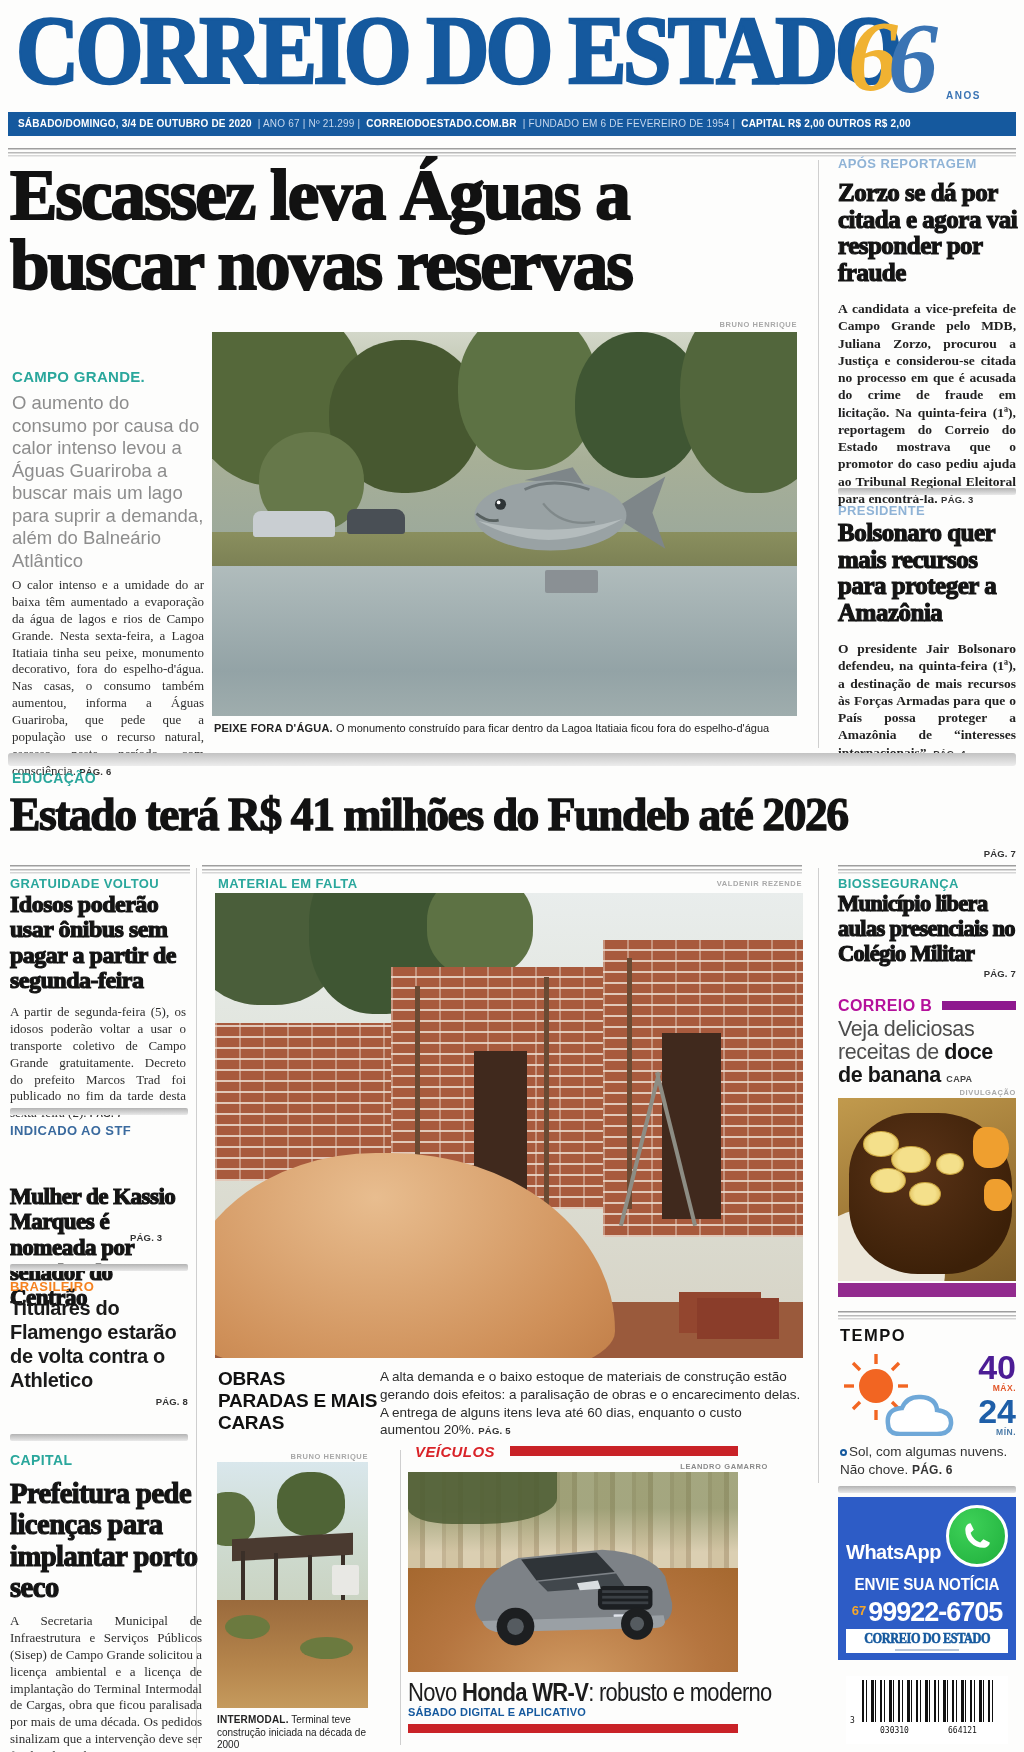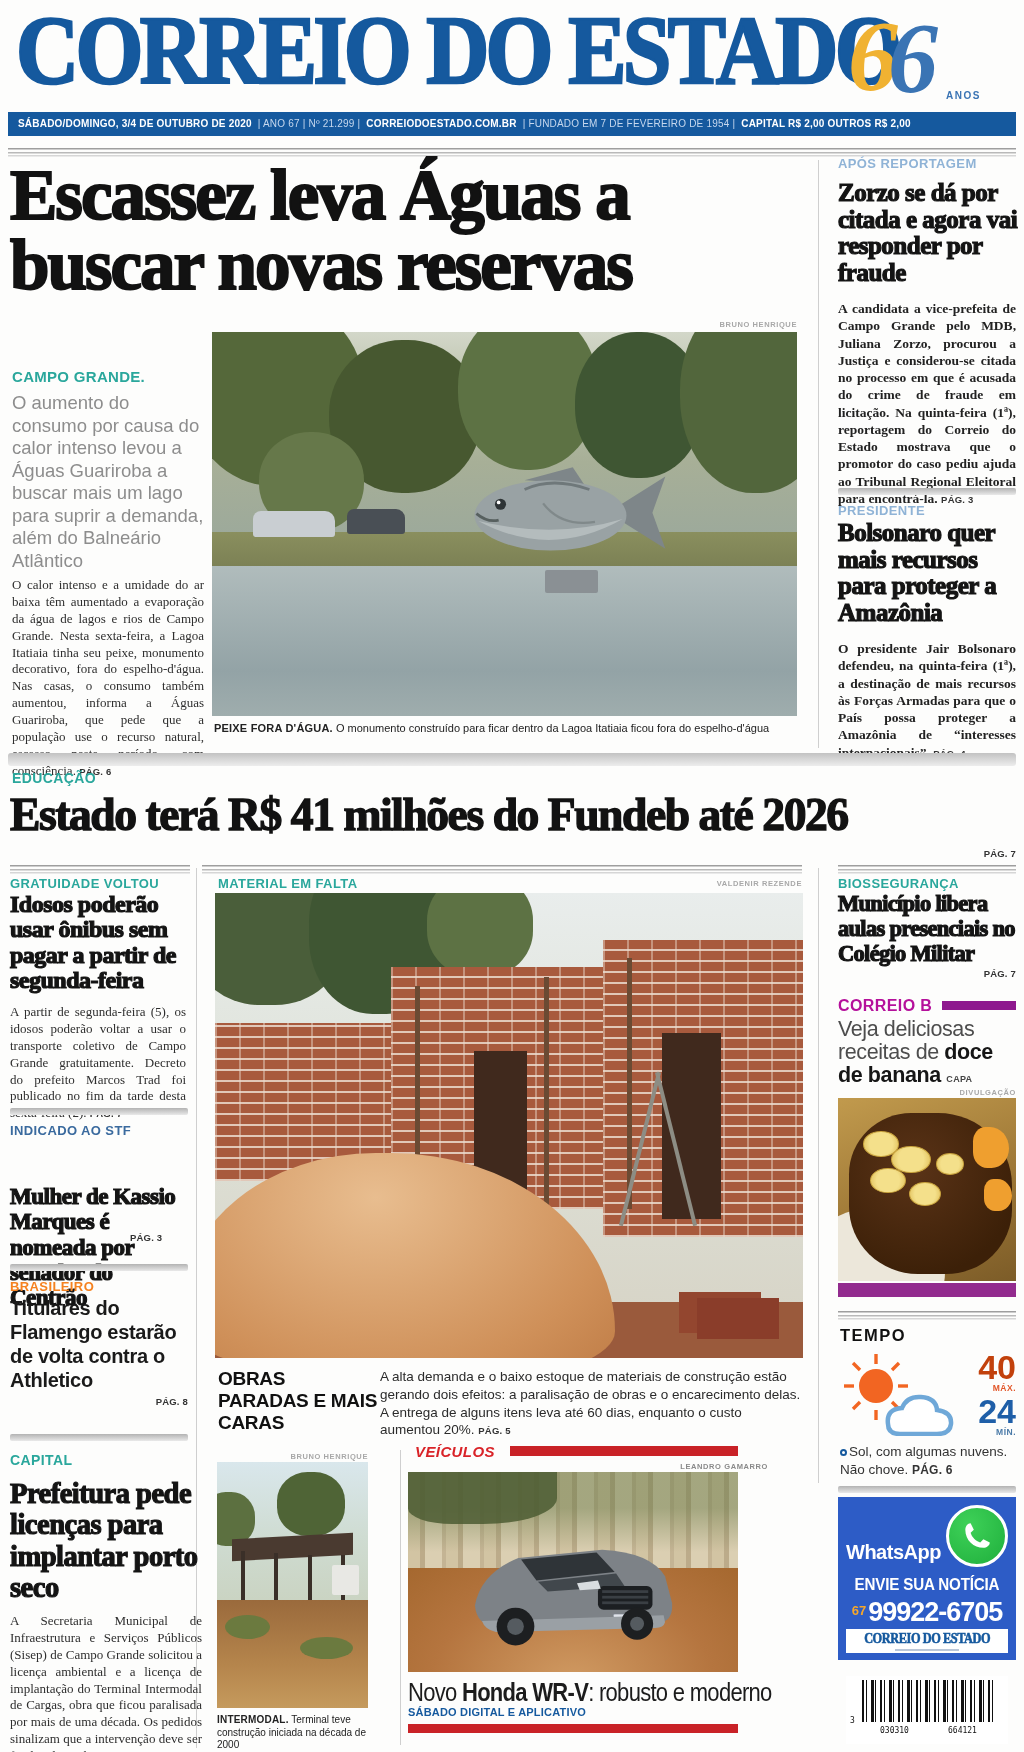--- a/index.html
+++ b/index.html
@@ -133,21 +133,21 @@
     display:inline-block; transform:scaleX(.85); line-height:18px; -webkit-text-stroke:.6px #15599e; }
   .wa-tag { position:absolute; left:30%; bottom:2px; width:40%; height:2px; background:#b9c6d8; }
 
   .barcode-box { position:absolute; left:846px; top:1676px; width:162px; height:68px; background:#fff; }
   .barcode-bars { position:absolute; left:16px; top:4px; width:132px; height:42px;
     background:repeating-linear-gradient(90deg,#111 0 2px,#fff 2px 4px,#111 4px 5px,#fff 5px 9px,#111 9px 12px,#fff 12px 13px,#111 13px 14px,#fff 14px 18px); }
   .barcode-num { position:absolute; font-family:"DejaVu Sans Mono", monospace; font-size:8px; color:#111; }
 
   
   .tempo-title { position:absolute; left:840px; top:1326px; font-size:16.5px; font-weight:700; color:#111; letter-spacing:1.5px; }
-  .tempo-max { color:#c2410c; font-size:34px; font-weight:700; line-height:.9; }
+  .tempo-max { color:#4c1d95; font-size:34px; font-weight:700; line-height:.9; }
   .tempo-maxl { color:#e2572a; font-size:8.5px; font-weight:700; letter-spacing:.5px; }
   .tempo-min { color:#1f5fa8; font-size:34px; font-weight:700; line-height:.9; }
   .tempo-minl { color:#4a7aa8; font-size:8.5px; font-weight:700; letter-spacing:.5px; }
   .tempo-fc { position:absolute; left:840px; top:1443px; width:176px; font-size:13.5px; color:#333; line-height:1.3; }
   .tempo-dot { display:inline-block; width:7px; height:7px; border:2px solid #15599e; border-radius:50%; margin-right:2px; }
 
   
   .obras-title { position:absolute; left:218px; top:1368px; width:160px; font-size:19px; font-weight:700; color:#111; line-height:1.15; letter-spacing:-.3px; }
   .obras-text { position:absolute; left:380px; top:1368px; width:424px; font-size:13.5px; line-height:1.32; color:#2b2b2b; }
 
@@ -171,21 +171,21 @@
   <div class="logo66">
     <span class="six six1">6</span>
     <span class="six six2">6</span>
     <span class="anos">ANOS</span>
   </div>
 
   <div class="dateline">
     <span class="b">SÁBADO/DOMINGO, 3/4 DE OUTUBRO DE 2020</span>
     <span class="l">| ANO 67 | Nº 21.299 |</span>
     <span class="b">CORREIODOESTADO.COM.BR</span>
-    <span class="l">| FUNDADO EM 7 DE FEVEREIRO DE 1954 |</span>
+    <span class="l">| FUNDADO EM 6 DE FEVEREIRO DE 1954 |</span>
     <span class="b">CAPITAL R$ 2,00 OUTROS R$ 2,00</span>
   </div>
 
   <div class="hr3" style="left:8px; top:148px; width:1008px;"></div>
   <div class="vrule" style="left:818px; top:160px; height:588px;"></div>
 
   <h1 class="main-headline">Escassez leva Águas a buscar novas reservas</h1>
 
   <div class="lead-kicker kicker">CAMPO GRANDE.</div>
   <div class="lead-subhead">O aumento do consumo por causa do calor intenso levou a Águas Guariroba a buscar mais um lago para suprir a demanda, além do Balneário Atlântico</div>

